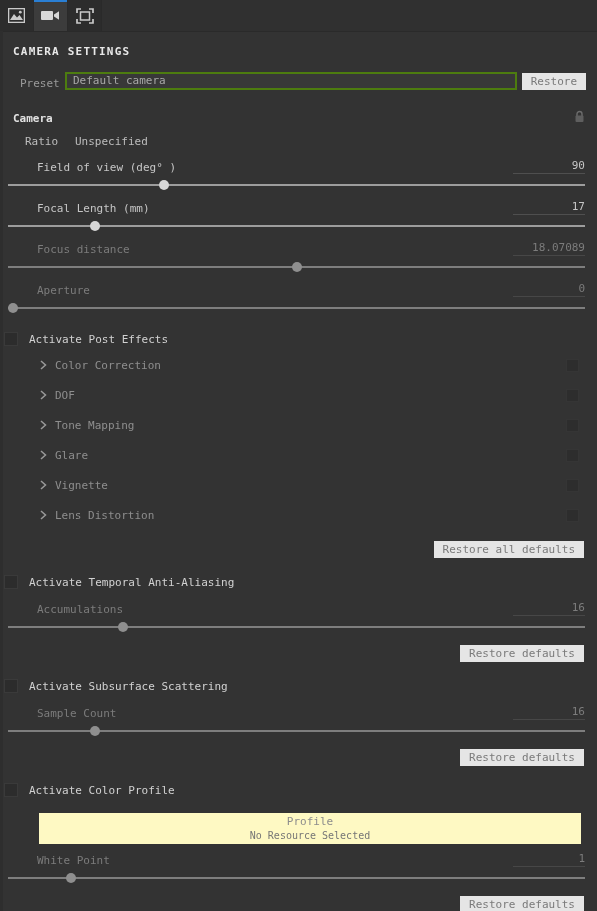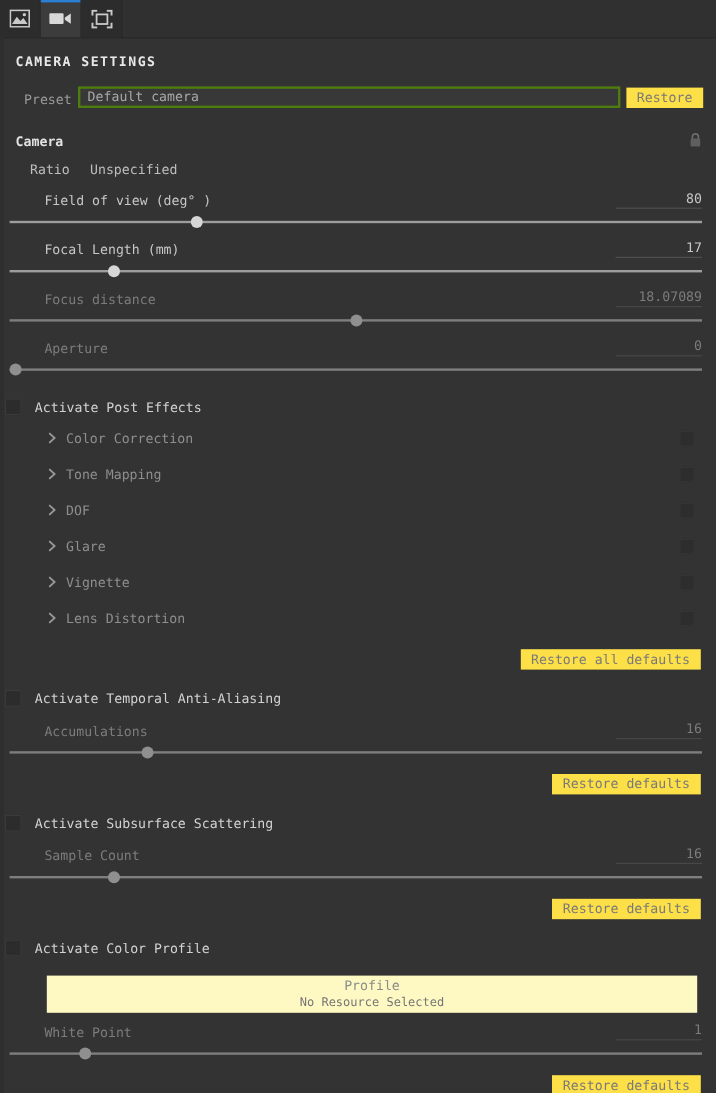--- a/index.html
+++ b/index.html
@@ -87,21 +87,21 @@
     line-height: 18px;
     background: #383838;
     border: 2px solid #4d7c0f;
     color: #a8a8a8;
     padding: 0 6px;
     box-sizing: border-box;
     font-family: inherit;
     font-size: 11px;
   }
   .btn {
-    background: #fde047;
+    background: #e5e5e5;
     color: #7a7a7a;
     border: none;
     height: 17px;
     line-height: 17px;
     padding: 0 9px;
     font-family: inherit;
     font-size: 11px;
     margin-left: 5px;
     white-space: nowrap;
   }
@@ -305,21 +305,21 @@
   </div>
 
   <div class="ratio-row">
     <span class="ratio-label">Ratio</span>
     <span class="ratio-value">Unspecified</span>
   </div>
 
   <div class="sgroup">
     <div class="slabel-row">
       <span class="slabel">Field of view (deg° )</span>
-      <span class="svalue">80</span>
+      <span class="svalue">90</span>
     </div>
     <div class="track-wrap">
       <div class="track"></div>
       <div class="knob" style="left:27%"></div>
     </div>
   </div>
 
   <div class="sgroup">
     <div class="slabel-row">
       <span class="slabel">Focal Length (mm)</span>
@@ -367,30 +367,30 @@
       </span>
       <span class="fx-label">Color Correction</span>
       <span class="fx-chk"></span>
     </div>
     <div class="fx-row">
       <span class="chev">
         <svg width="7" height="10" viewBox="0 0 7 10">
             <path d="M1 1 L5.5 5 L1 9" fill="none" stroke="#9a9a9a" stroke-width="1.5"></path>
           </svg>
       </span>
+      <span class="fx-label">DOF</span>
+      <span class="fx-chk"></span>
+    </div>
+    <div class="fx-row">
+      <span class="chev">
+        <svg width="7" height="10" viewBox="0 0 7 10">
+            <path d="M1 1 L5.5 5 L1 9" fill="none" stroke="#9a9a9a" stroke-width="1.5"></path>
+          </svg>
+      </span>
       <span class="fx-label">Tone Mapping</span>
-      <span class="fx-chk"></span>
-    </div>
-    <div class="fx-row">
-      <span class="chev">
-        <svg width="7" height="10" viewBox="0 0 7 10">
-            <path d="M1 1 L5.5 5 L1 9" fill="none" stroke="#9a9a9a" stroke-width="1.5"></path>
-          </svg>
-      </span>
-      <span class="fx-label">DOF</span>
       <span class="fx-chk"></span>
     </div>
     <div class="fx-row">
       <span class="chev">
         <svg width="7" height="10" viewBox="0 0 7 10">
             <path d="M1 1 L5.5 5 L1 9" fill="none" stroke="#9a9a9a" stroke-width="1.5"></path>
           </svg>
       </span>
       <span class="fx-label">Glare</span>
       <span class="fx-chk"></span>

